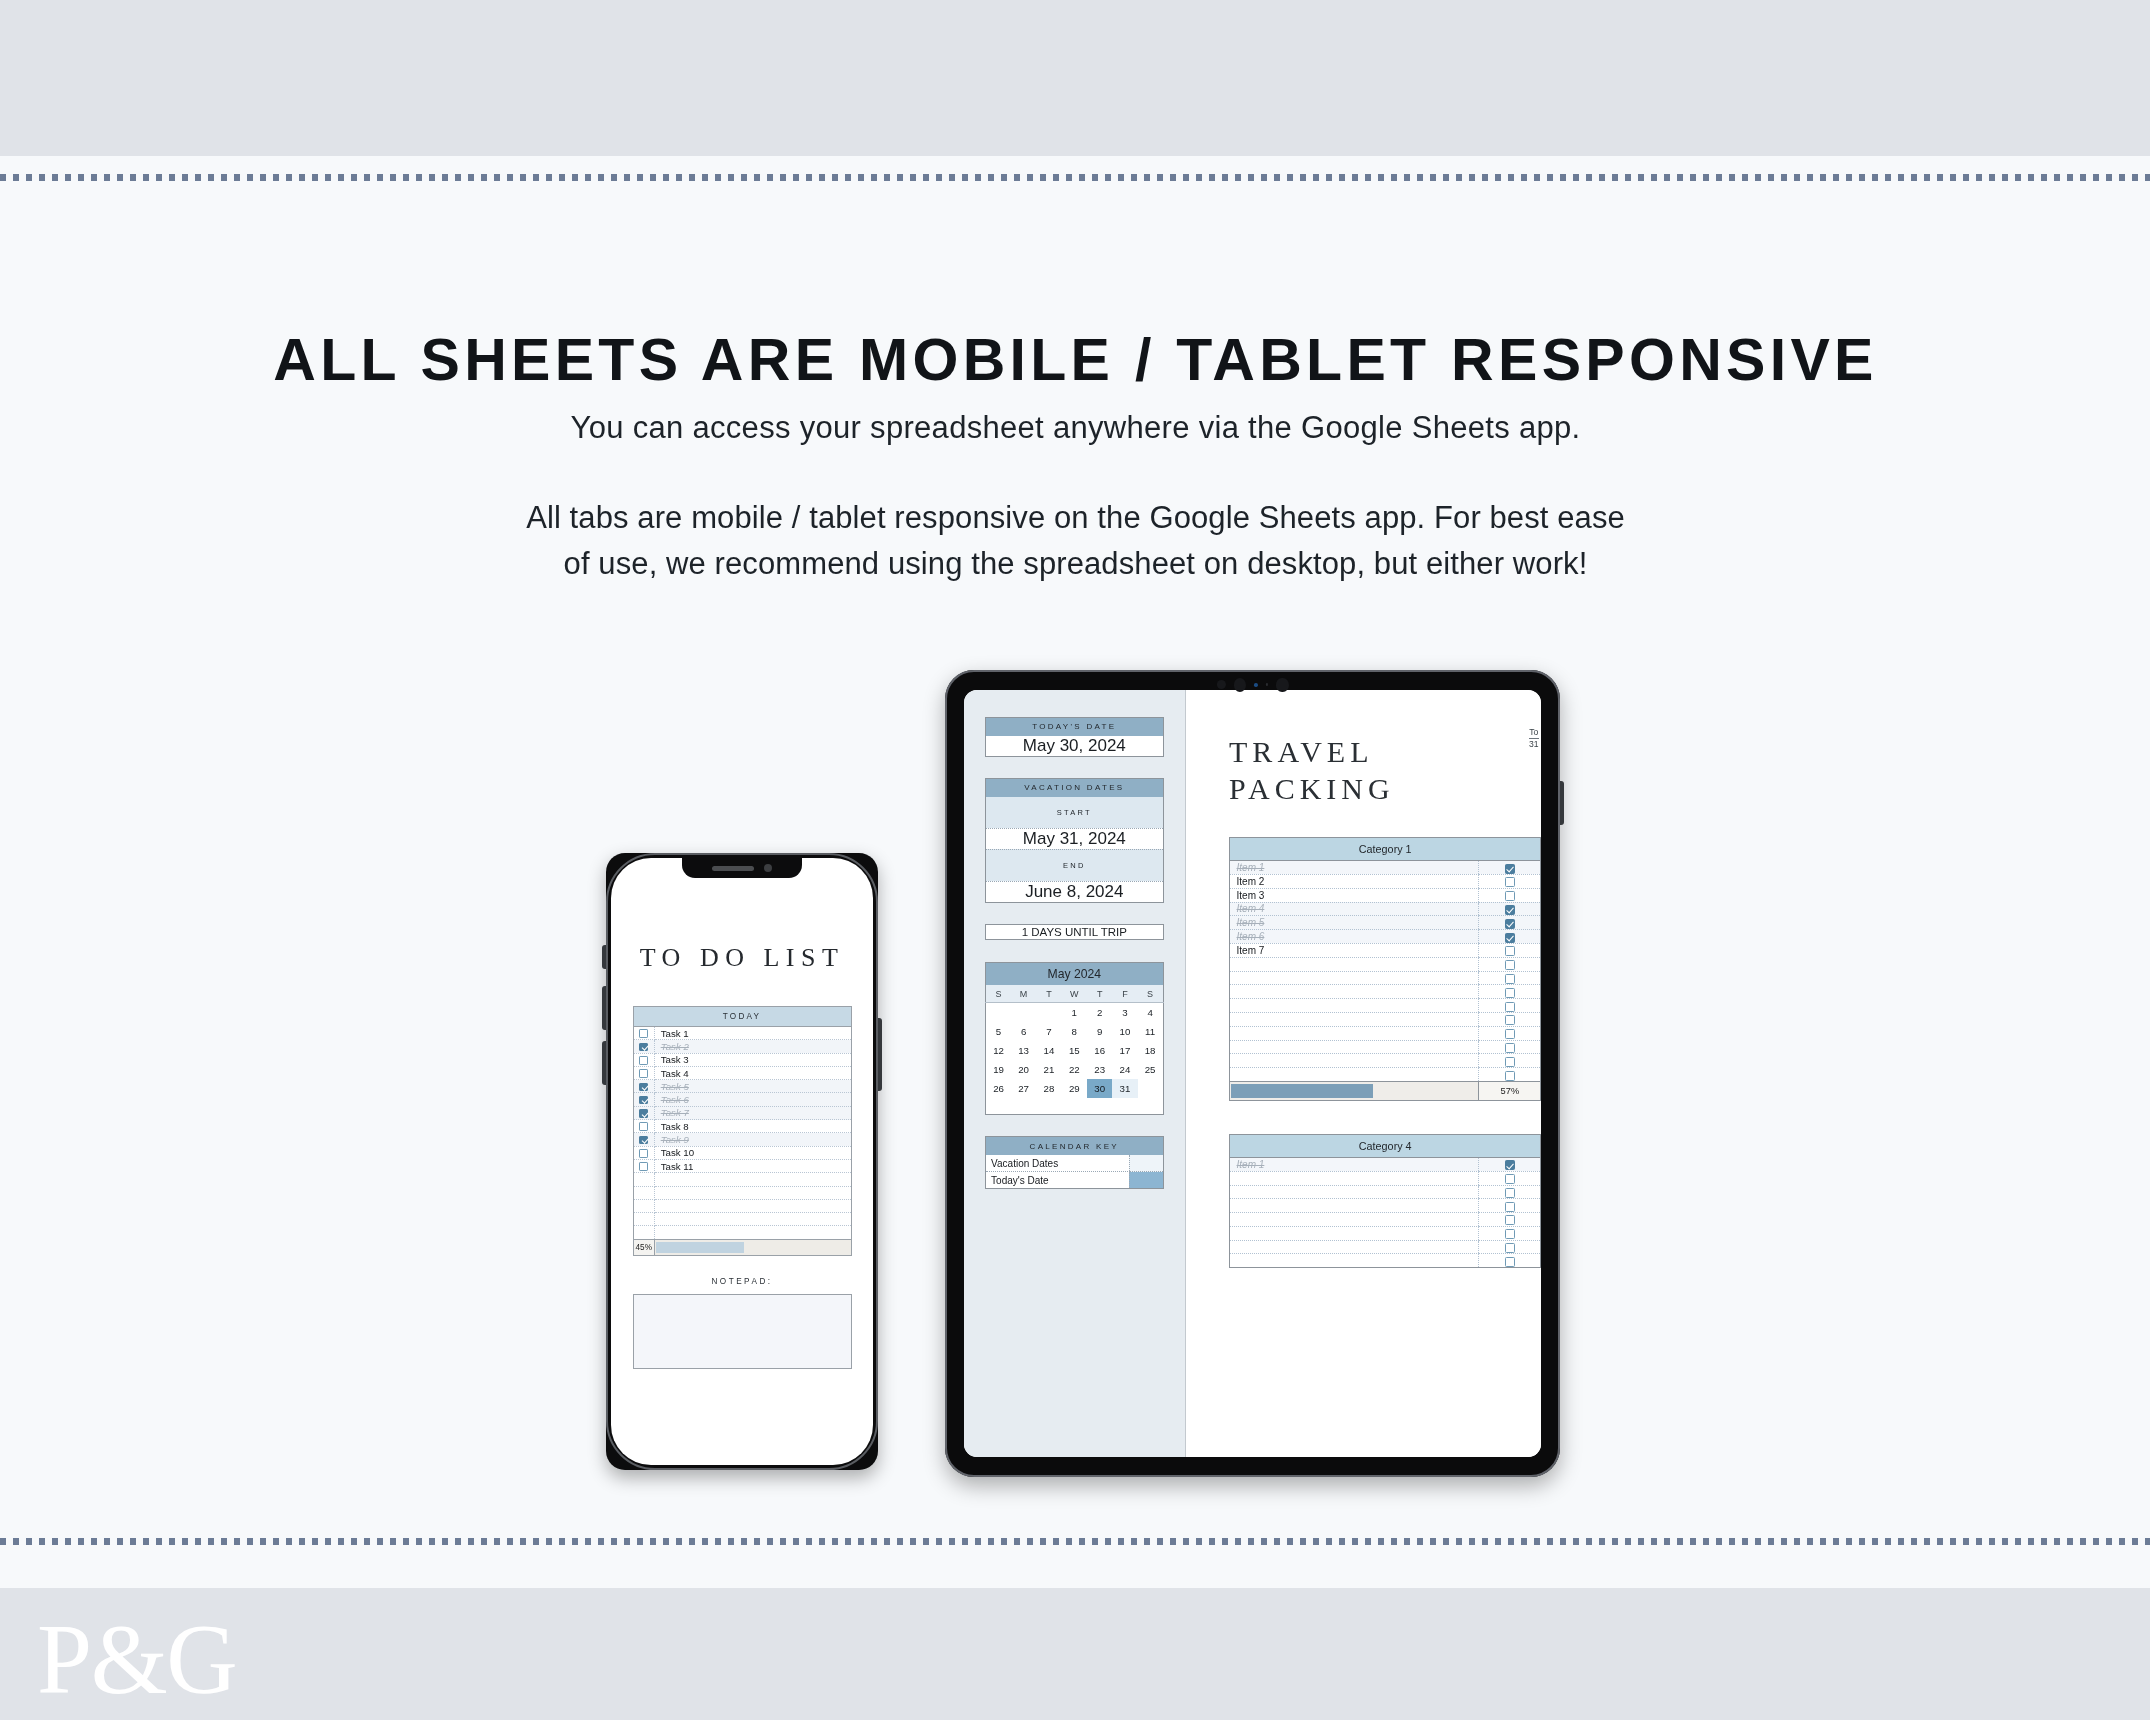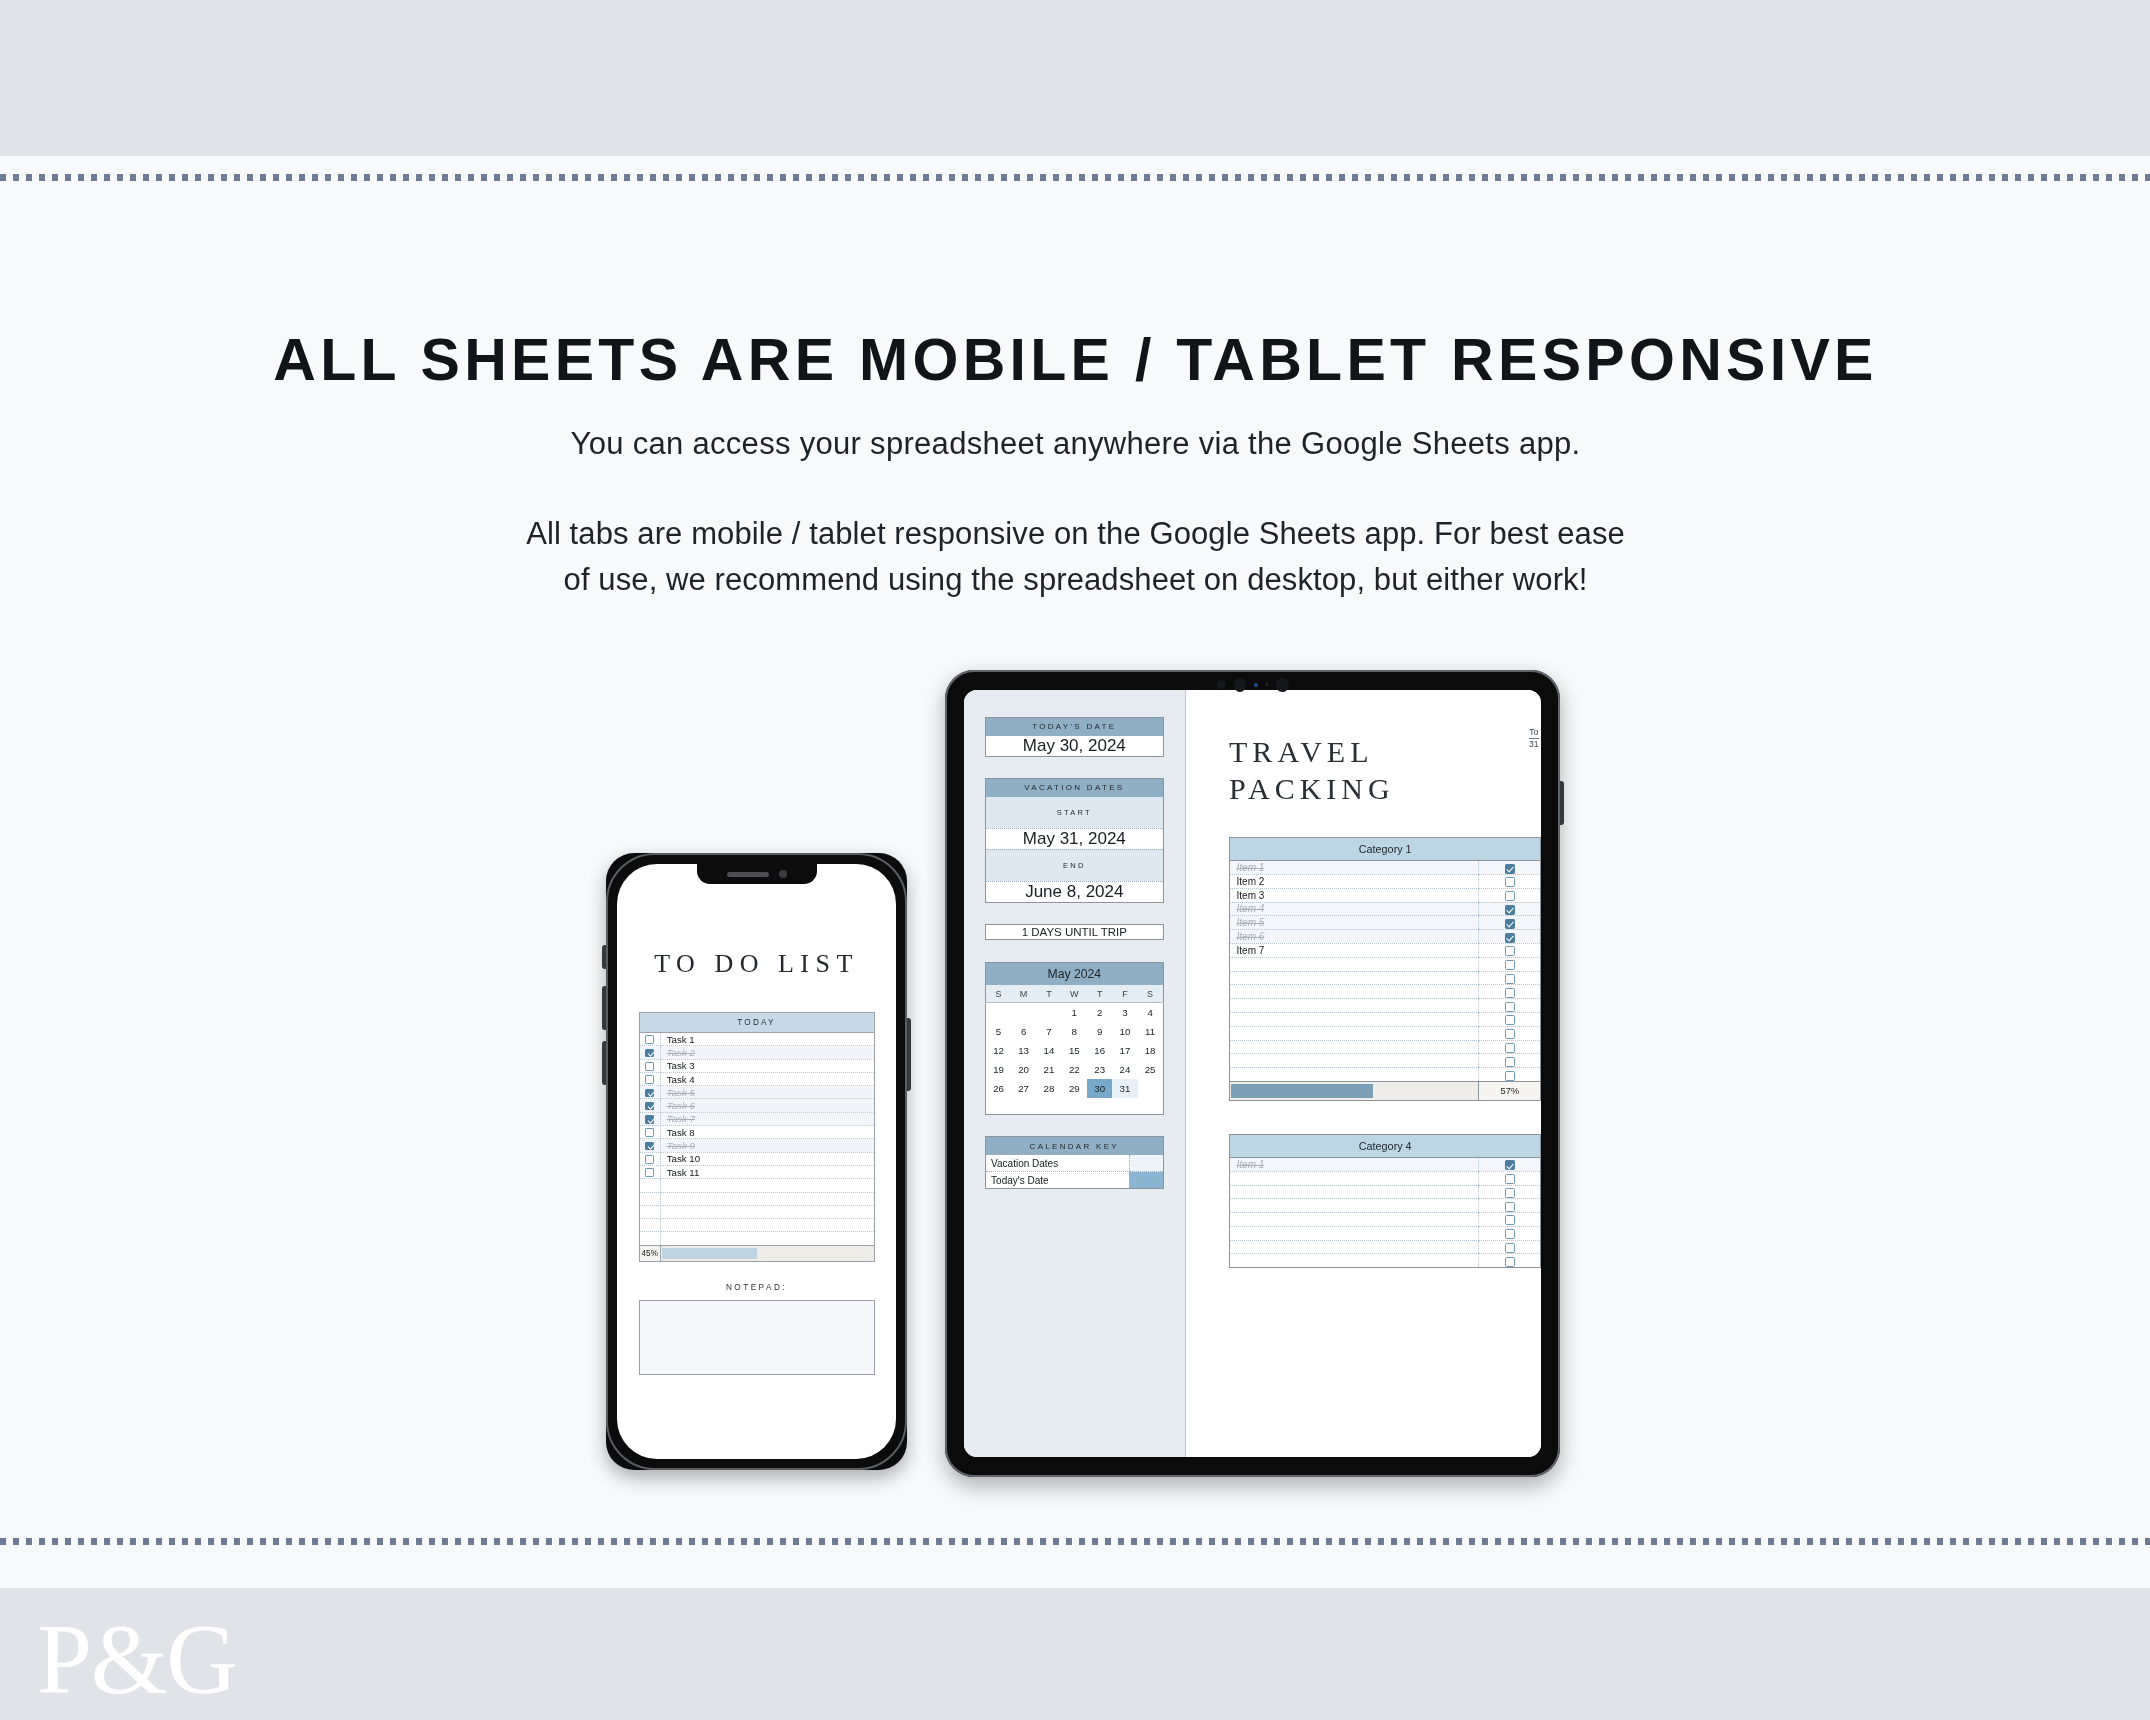--- a/index.html
+++ b/index.html
@@ -33,42 +33,42 @@
   
   .headline-wrap {
     position:absolute; left:0; top:330px; width:2151px; text-align:center;
   }
   .headline {
     font-size:59px; font-weight:800; letter-spacing:4.3px;
     color:#111418; line-height:1.05;
     font-family:"Liberation Sans", sans-serif;
   }
   .subline {
-    margin-top:34px; font-size:31px; color:#1d2329; letter-spacing:0.3px;
+    margin-top:18px; font-size:31px; color:#1d2329; letter-spacing:0.3px;
   }
   .bodyline {
     margin-top:49px; font-size:31px; color:#1d2329;
     line-height:1.5; letter-spacing:0.1px;
   }
 
   
   .logo {
     position:absolute; left:37px; bottom:13px;
     font-family:"Liberation Serif", serif;
     font-size:99px; color:#ffffff; letter-spacing:-1.4px; line-height:1;
   }
 
   
   .phone {
     position:absolute; left:606px; top:853px;
-    width:301px; height:617px;
+    width:272px; height:617px;
     background:#0c0c0d;
-    border-radius:28px;
+    border-radius:19px;
     box-shadow:0 7.2px 18.6px rgba(0,0,0,.30);
-    padding:11px;
+    padding:5px;
   }
   .phone::after{ 
     content:""; position:absolute; inset:0; border-radius:49px;
     border:2.2px solid #5a5d62; pointer-events:none;
   }
   .phone-screen {
     position:relative; width:100%; height:100%;
     background:#ffffff; border-radius:40px; overflow:hidden;
   }
   .notch {

